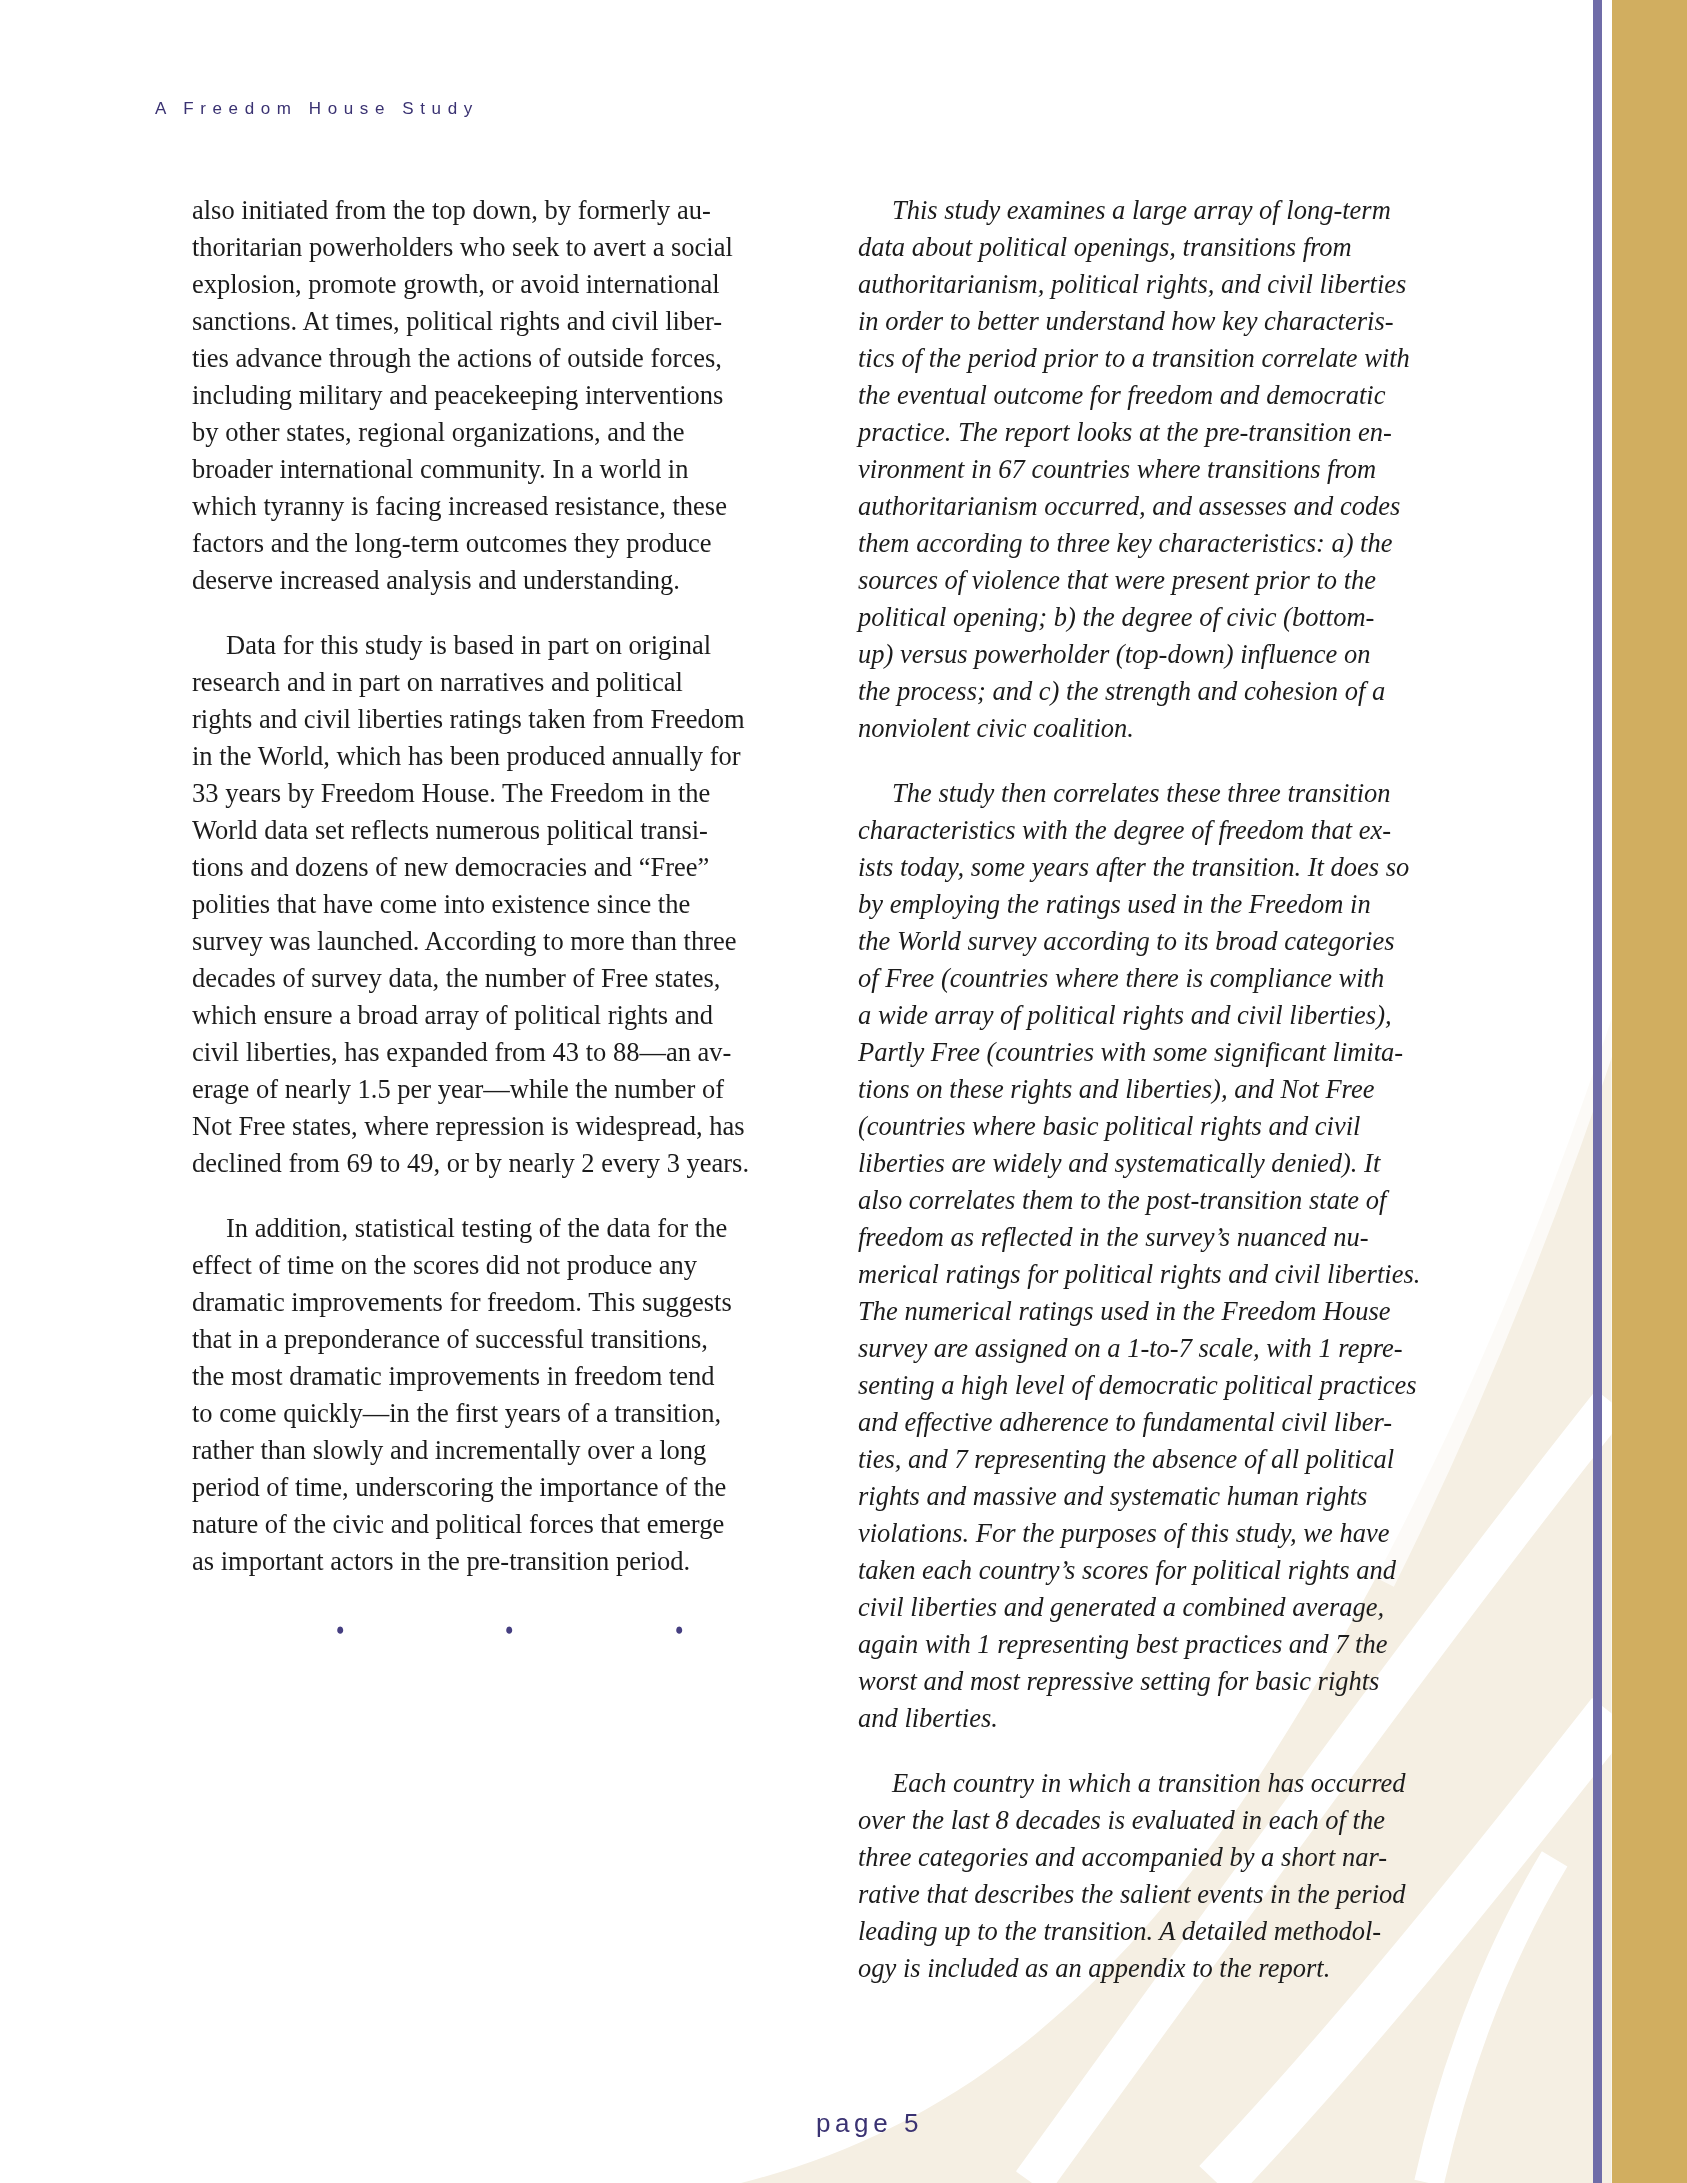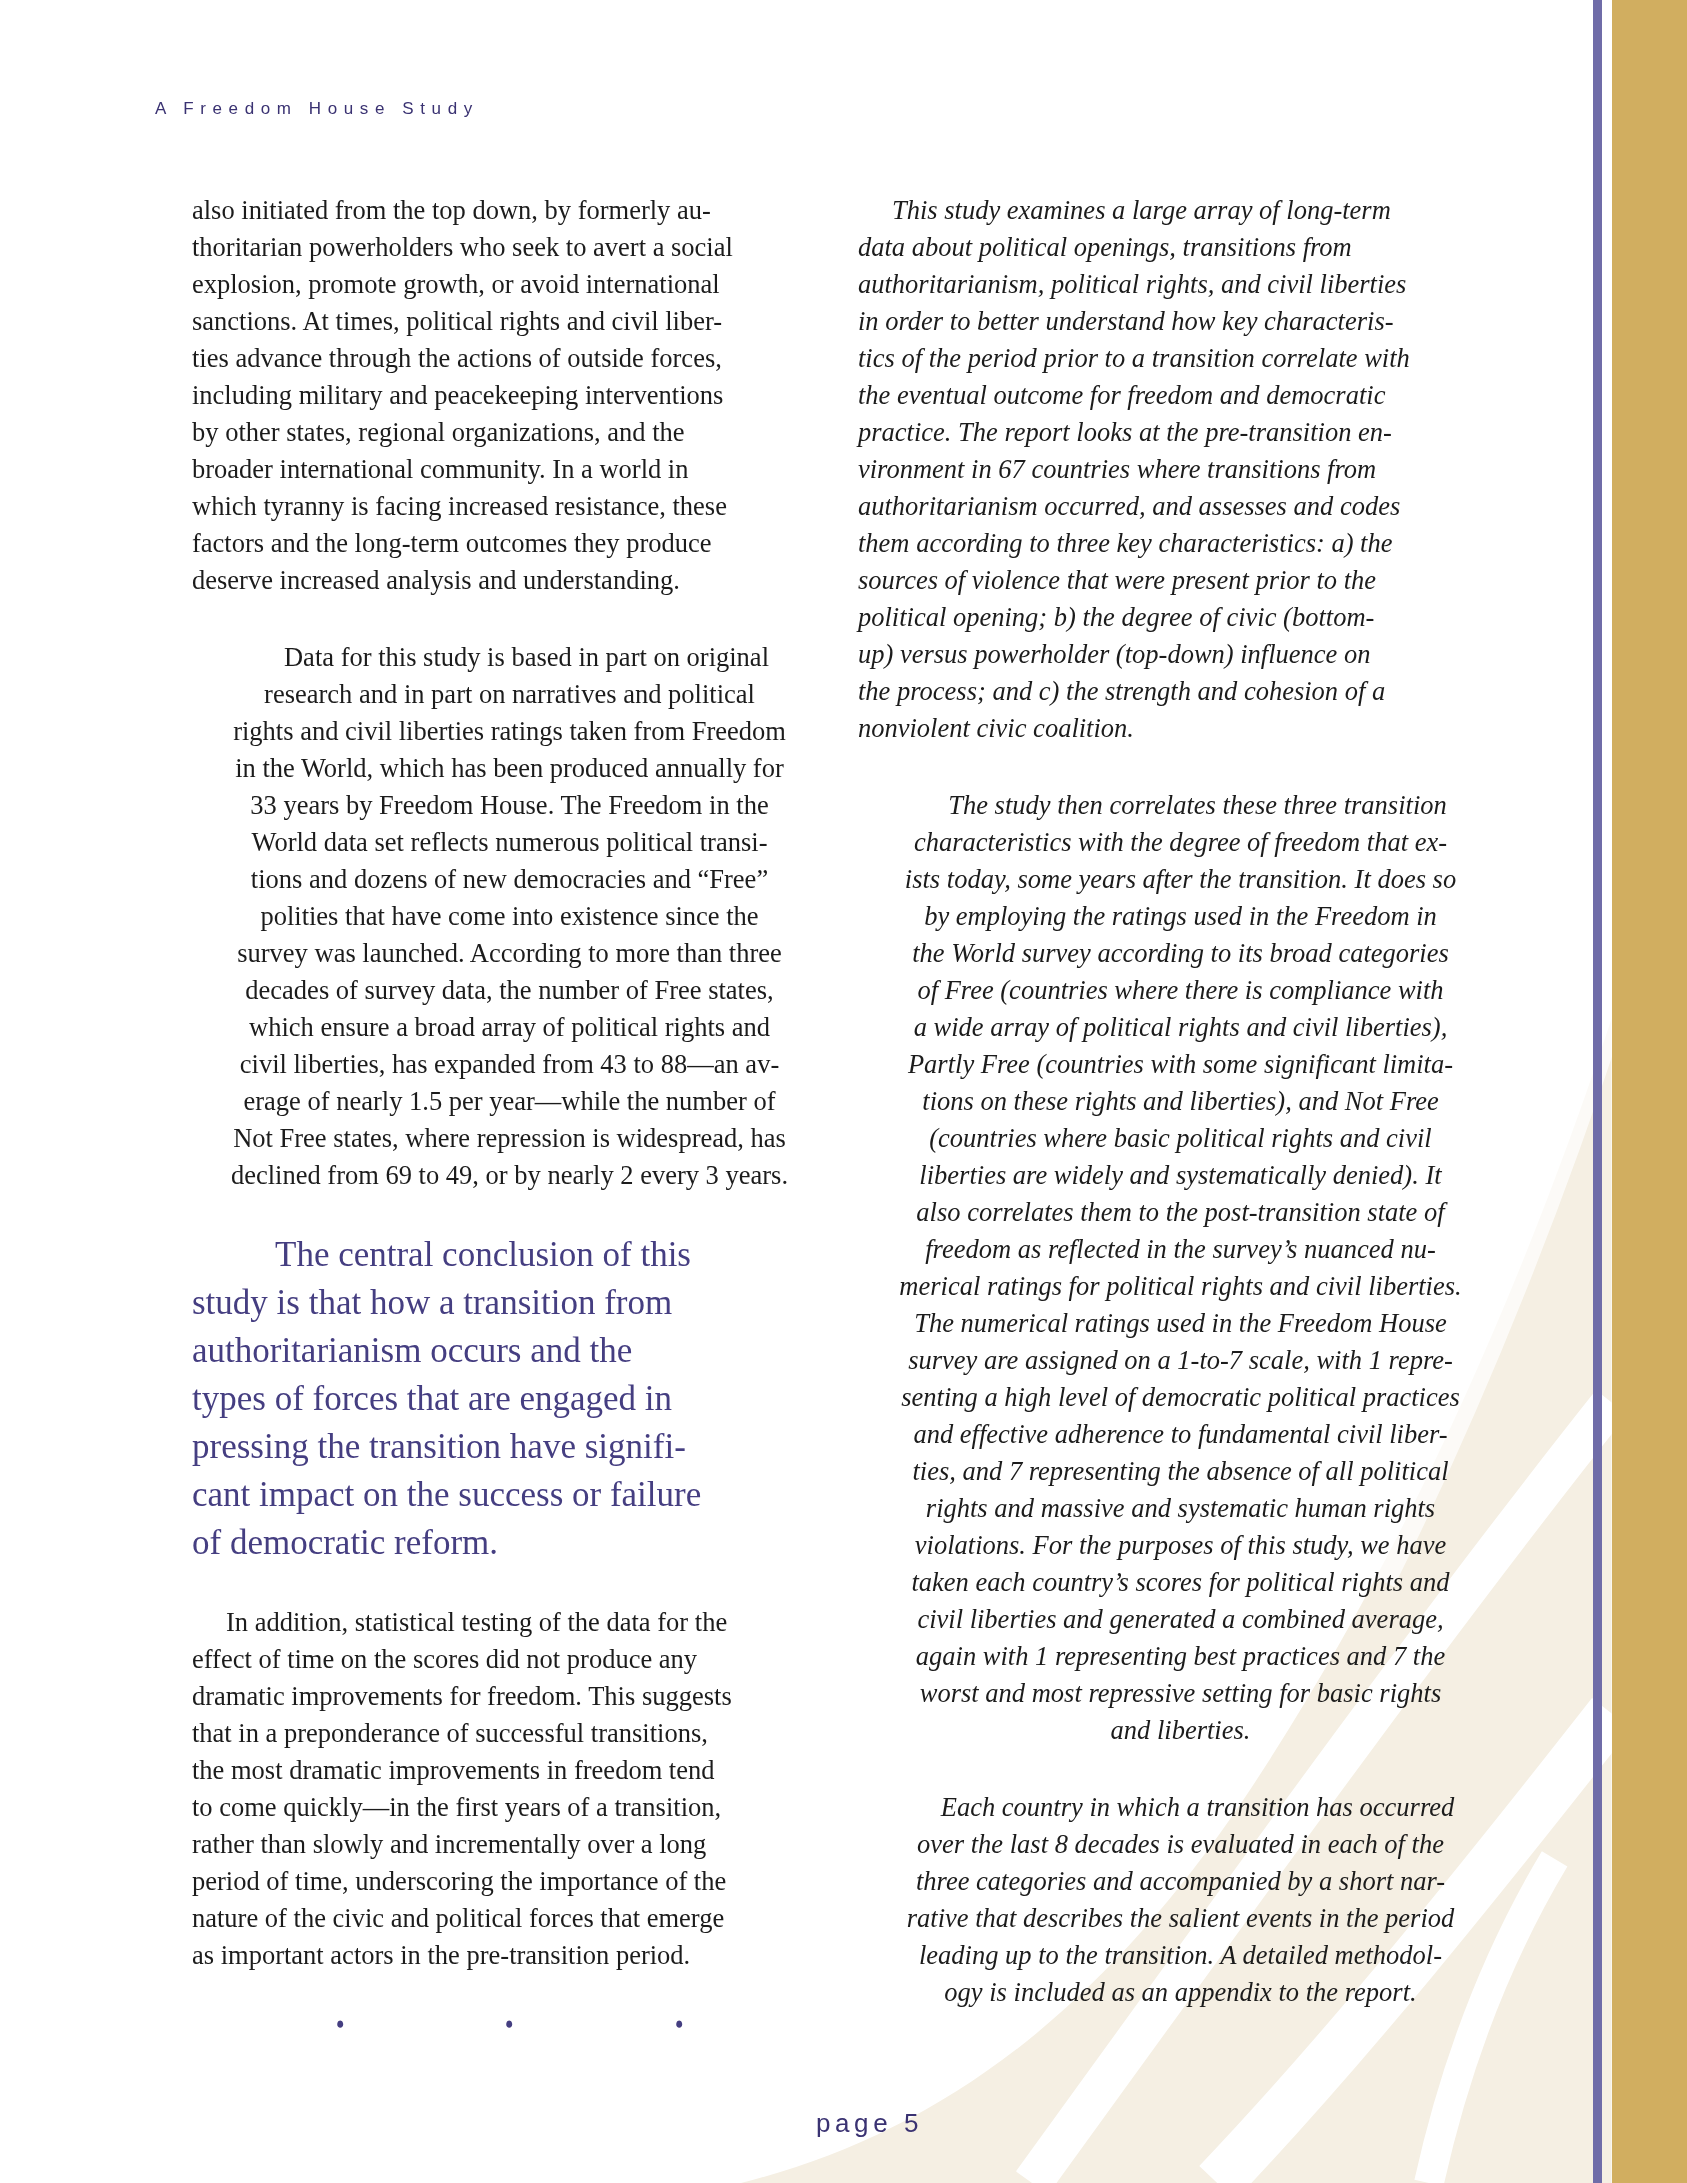--- a/index.html
+++ b/index.html
@@ -46,21 +46,21 @@
   .col-left{left:192px;width:635px;}
   .col-right{left:858px;width:645px;font-style:italic;}
   .body{
     margin:0;
     white-space:pre;
     font-size:26.5px;
     line-height:37px;
     color:var(--body-ink,#1C1C1C);
   }
   .body.indent{text-indent:34px;}
-  .body + .body{margin-top:40px;text-align:center;}
+  .body + .body{margin-top:28px;}
   .pull-quote{
     margin:37px 0;
     white-space:pre;
     font-size:35px;
     line-height:48px;
     color:var(--accent-indigo,#453E81);
     text-indent:83px;
   }
   .pull-quote + .body{margin-top:16px;}
   .bullets{
@@ -117,27 +117,20 @@
 World data set reflects numerous political transi-
 tions and dozens of new democracies and “Free”
 polities that have come into existence since the
 survey was launched. According to more than three
 decades of survey data, the number of Free states,
 which ensure a broad array of political rights and
 civil liberties, has expanded from 43 to 88—an av-
 erage of nearly 1.5 per year—while the number of
 Not Free states, where repression is widespread, has
 declined from 69 to 49, or by nearly 2 every 3 years.</p>
-    <p class="pull-quote">The central conclusion of this
-study is that how a transition from
-authoritarianism occurs and the
-types of forces that are engaged in
-pressing the transition have signifi-
-cant impact on the success or failure
-of democratic reform.</p>
     <p class="body indent">In addition, statistical testing of the data for the
 effect of time on the scores did not produce any
 dramatic improvements for freedom. This suggests
 that in a preponderance of successful transitions,
 the most dramatic improvements in freedom tend
 to come quickly—in the first years of a transition,
 rather than slowly and incrementally over a long
 period of time, underscoring the importance of the
 nature of the civic and political forces that emerge
 as important actors in the pre-transition period.</p>

